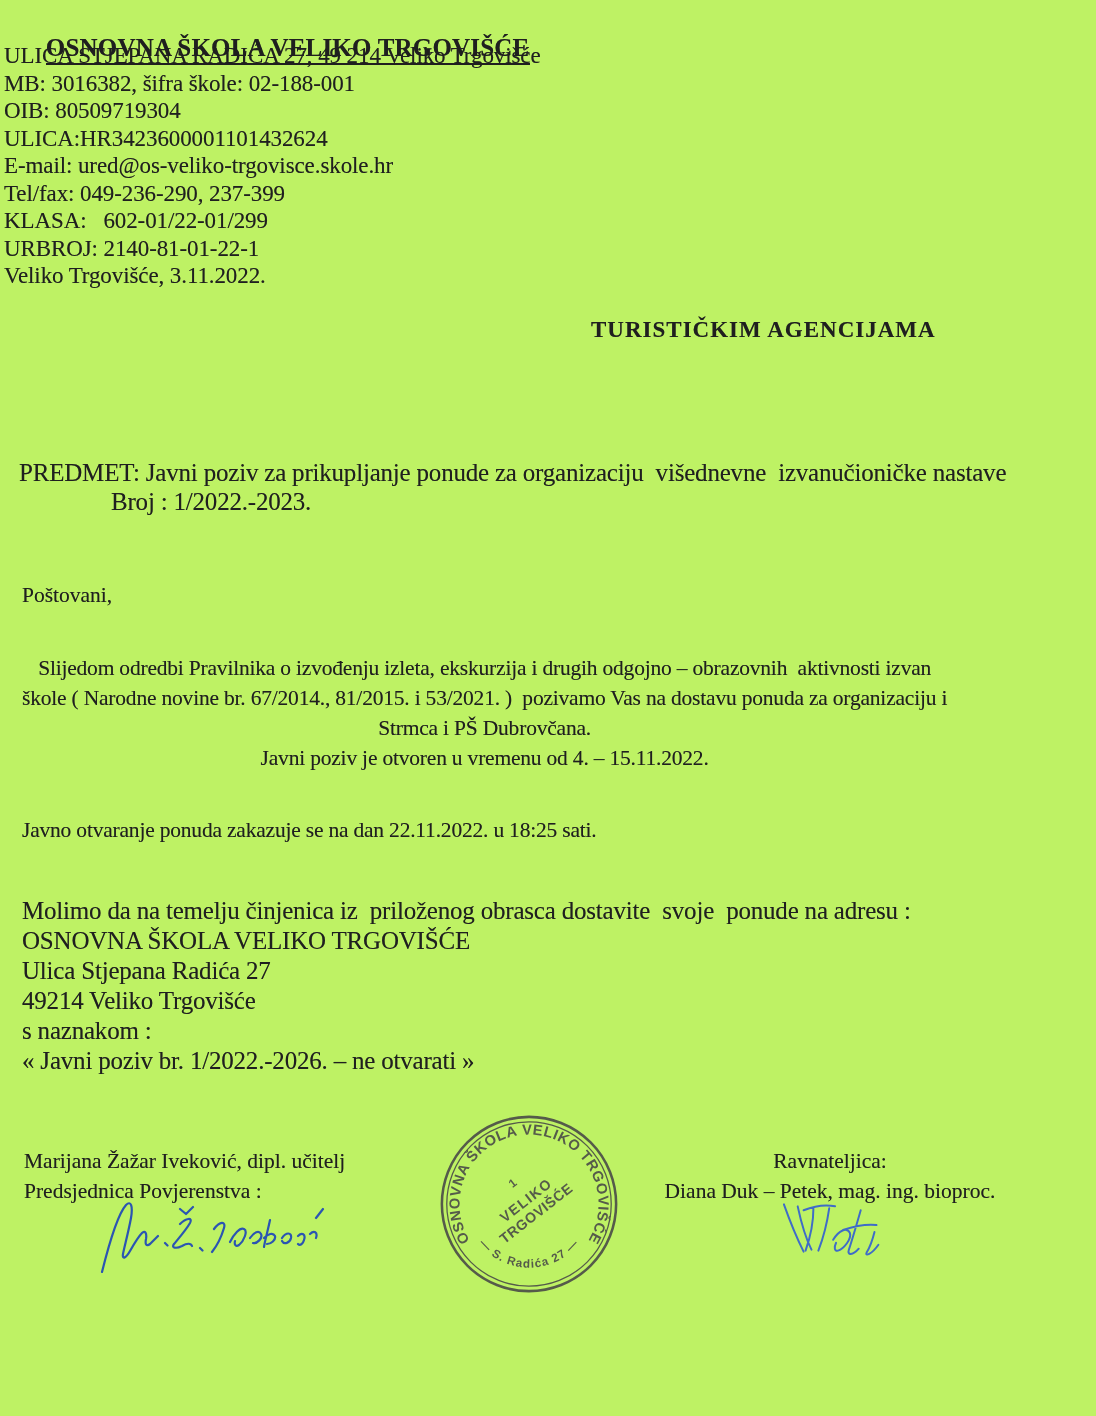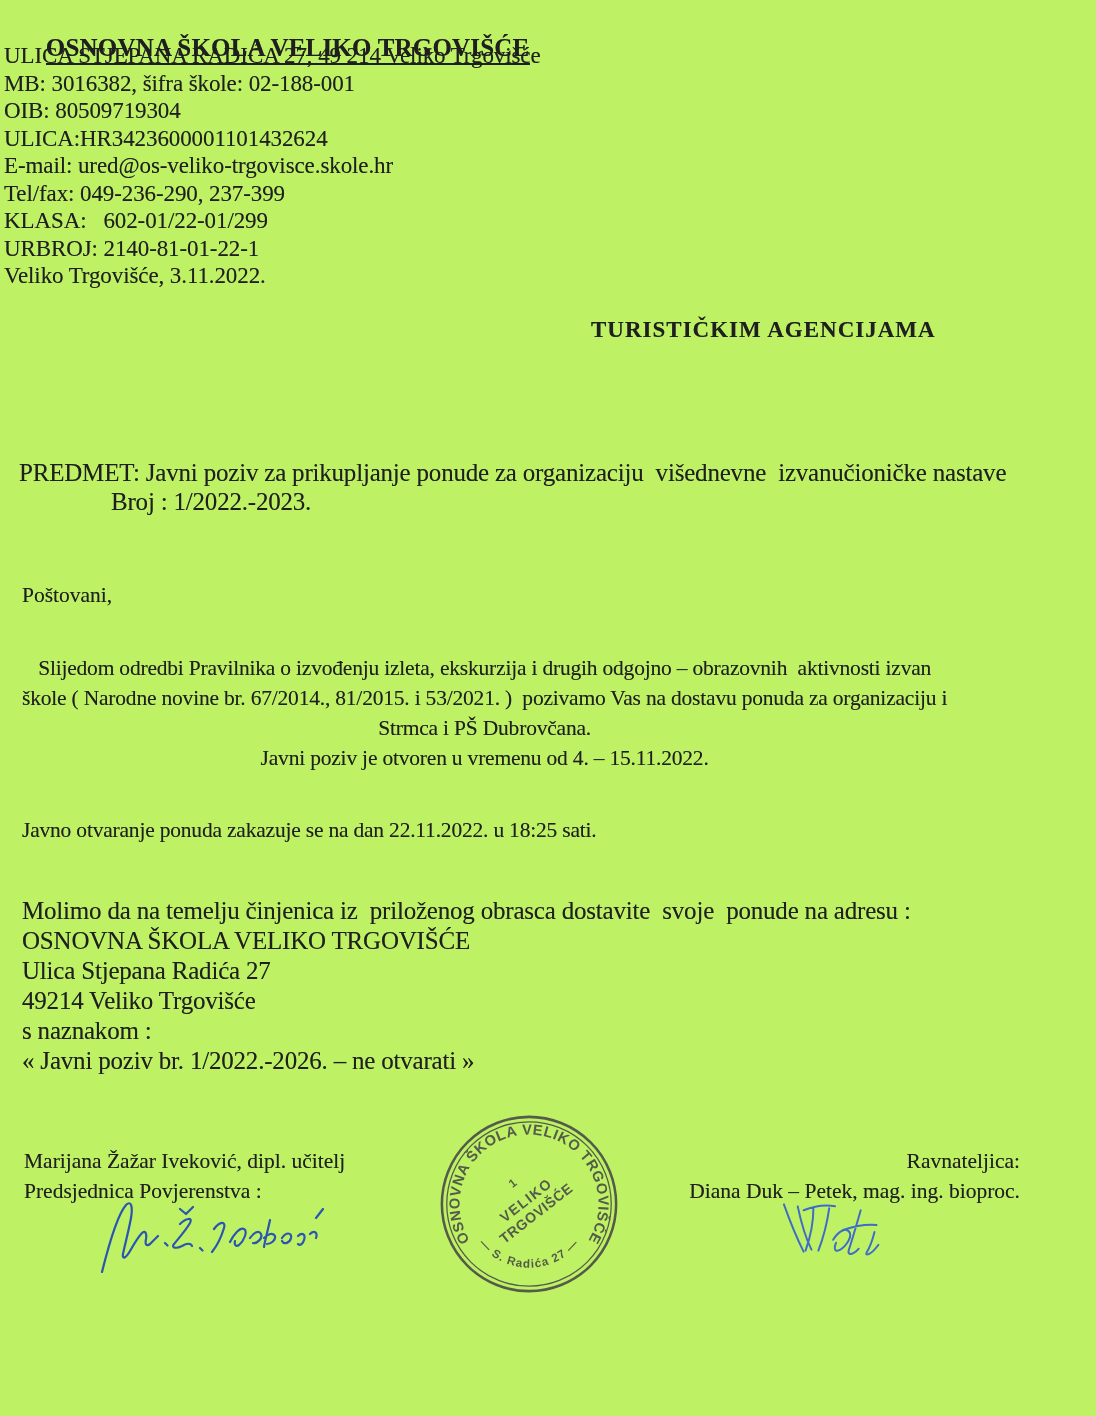--- a/index.html
+++ b/index.html
@@ -113,21 +113,21 @@
     width: 240px;
     height: 85px;
   }
   .sig-right {
     position: absolute;
     left: 640px;
     top: 1146px;
     width: 380px;
     font-size: 21.5px;
     line-height: 30px;
-    text-align: right;
+    text-align: center;
   }
   .sig-right-script {
     position: absolute;
     left: 778px;
     top: 1198px;
     width: 128px;
     height: 60px;
   }
   
   .stamp {

